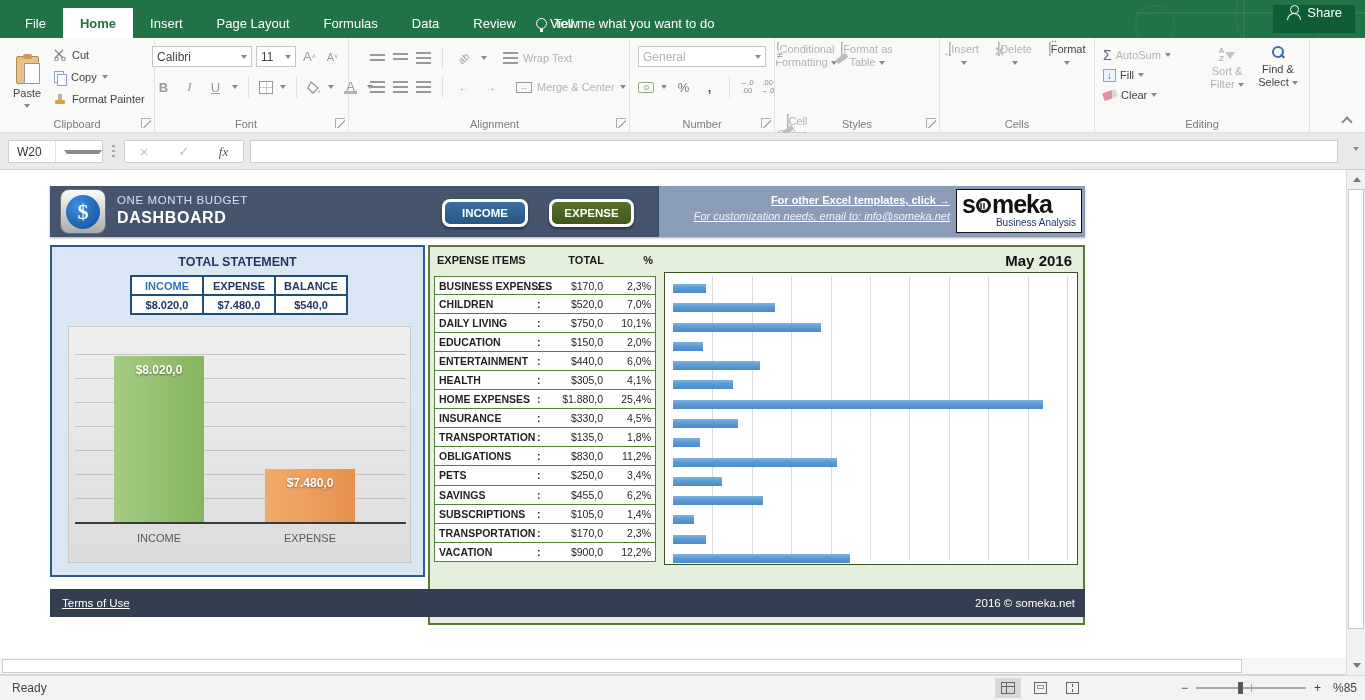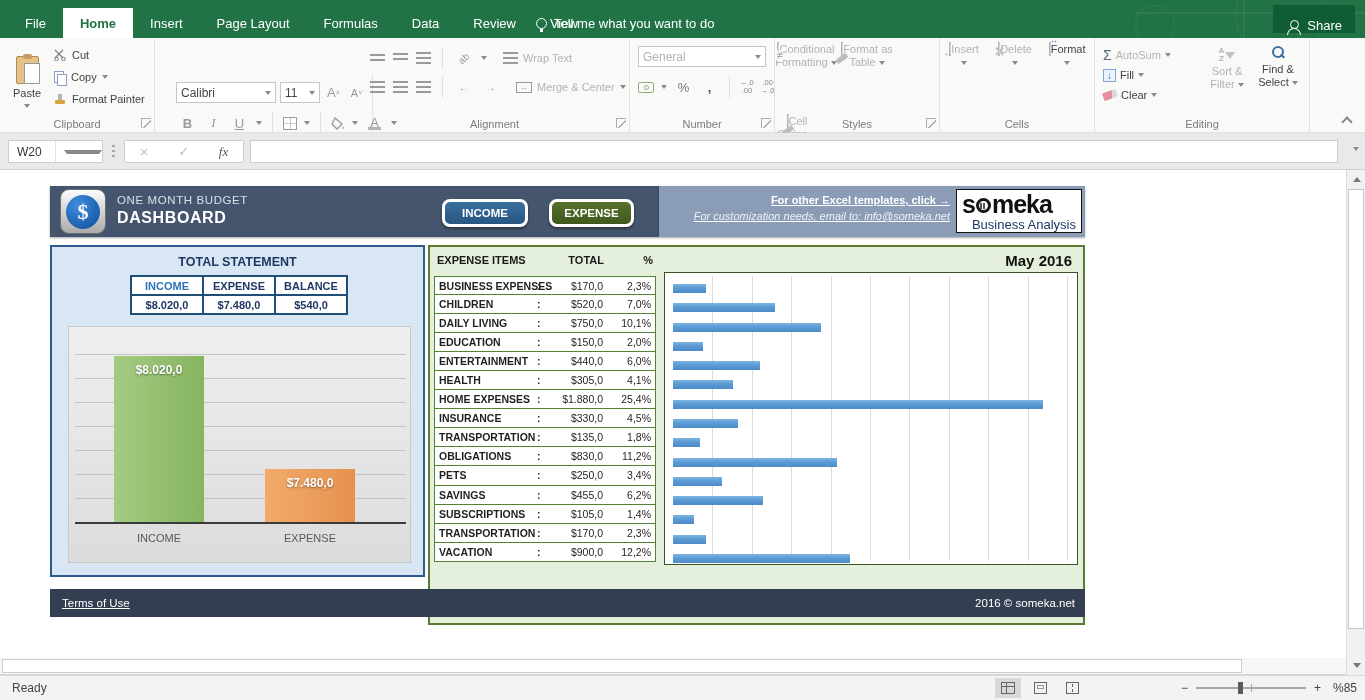--- a/index.html
+++ b/index.html
@@ -13,21 +13,21 @@
   .deco-line { position:absolute; background:rgba(255,255,255,.06); }
   .tabs { position:absolute; left:8px; top:8px; height:30px; display:flex; align-items:stretch; }
   .tab { color:#fff; font-size:13px; padding:0 17px; display:flex; align-items:center;
     cursor:default; }
   .tab.active { background:#fff; color:#217346; font-weight:bold; }
   .tellme { position:absolute; left:536px; top:8px; height:30px; display:flex; align-items:center;
     color:#fff; font-size:13px; gap:7px; }
   .bulb { width:11px; height:11px; border:1.5px solid #fff; border-radius:50%; position:relative; }
   .bulb:after { content:""; position:absolute; left:2.5px; top:10px; width:3px; height:3px; background:#fff; }
   .share-btn { position:absolute; right:10px; top:5px; height:28px; background:#0f5c35;
-    color:#fff; font-size:13px; display:flex; align-items:flex-end; gap:7px; padding:0 13px; }
+    color:#fff; font-size:13px; display:flex; align-items:flex-start; gap:7px; padding:0 13px; }
   .person-ico { width:14px; height:13px; position:relative; }
   .person-ico:before { content:""; position:absolute; left:4px; top:0; width:7px; height:7px;
     border:1.5px solid #fff; border-radius:50%; }
   .person-ico:after { content:""; position:absolute; left:1px; top:8px; width:12px; height:6px;
     border:1.5px solid #fff; border-bottom:none; border-radius:7px 7px 0 0; }
 
   
   .ribbon { position:absolute; left:0; top:38px; width:1365px; height:95px; background:#f9f9f8;
     border-bottom:1px solid #e1e1e1; font-size:11px; color:#444; }
   .rgroup { position:absolute; top:0; height:94px; border-right:1px solid #e3e3e3; }
@@ -150,21 +150,21 @@
   .promo .p1 { font-size:11px; font-weight:bold; }
   .promo .p2 { font-size:11px; font-style:italic; color:#eef2f8; margin-top:4px; }
   .logo-box { position:absolute; right:3px; top:3px; width:126px; height:44px; background:#fff;
     border:1px solid #111; padding:1px 5px 0 5px; }
   .logo-text { font-size:25px; font-weight:bold; color:#111; letter-spacing:-1px; line-height:26px;
     display:flex; align-items:center; }
   .logo-o { display:inline-block; width:15px; height:15px; border:3.5px solid #181818;
     border-radius:50%; margin:3px 1px 0 1px; position:relative; }
   .logo-o:after { content:""; position:absolute; left:1px; bottom:1px; width:6px; height:6px;
     background:repeating-linear-gradient(to right,#555 0 1.5px,transparent 1.5px 3px); }
-  .logo-sub { font-size:13px; color:#1f3864; text-align:right; margin-top:0px; }
+  .logo-sub { font-size:10px; color:#1f3864; text-align:right; margin-top:0px; }
 
   
   .left-panel { position:absolute; left:50px; top:75px; width:375px; height:332px;
     background:#d9e7f5; border:2px solid #2e5b8f; }
   .ts-title { position:absolute; left:0; top:8px; width:100%; text-align:center;
     font-size:12.5px; font-weight:bold; color:#1f3864; }
   .stmt { position:absolute; left:78px; top:28px; background:#1f4e79; padding:2px;
     display:grid; grid-template-columns:repeat(3,70px); grid-auto-rows:17px; gap:2px; }
   .stmt .cell { background:#fff; display:flex; align-items:center; justify-content:center;
     font-size:11px; font-weight:bold; color:#1f3864; }
@@ -300,21 +300,21 @@
             <rect x="1" y="7" width="10" height="4" rx="1" fill="#d9a43c"></rect>
             <rect x="4" y="1" width="4" height="6" fill="#b5b5b5"></rect>
           </svg>
         <span>Format Painter</span>
       </div>
     </div>
     <div class="rgroup-label">Clipboard</div>
     <div class="launcher"></div>
   </div>
 
-  <div class="rgroup" style="left:168px; width:205px;margin-top:36px;">
+  <div class="rgroup" style="left:144px; width:205px;">
     <div style="position:absolute; left:8px; top:8px; display:flex; gap:4px; align-items:center;">
       <div class="selbox" style="width:100px;">
         <span>Calibri</span>
           <span class="caret"></span>
       </div>
       <div class="selbox" style="width:40px;">
         <span>11</span>
           <span class="caret"></span>
       </div>
       <span class="fbtn">

